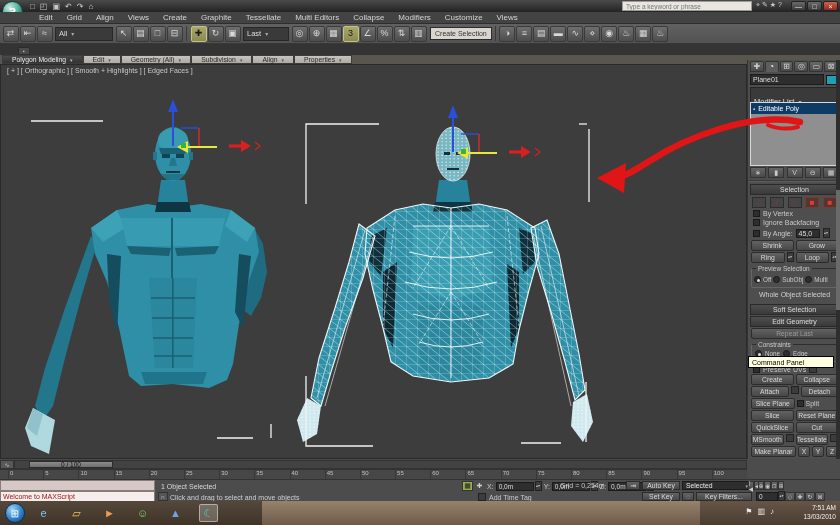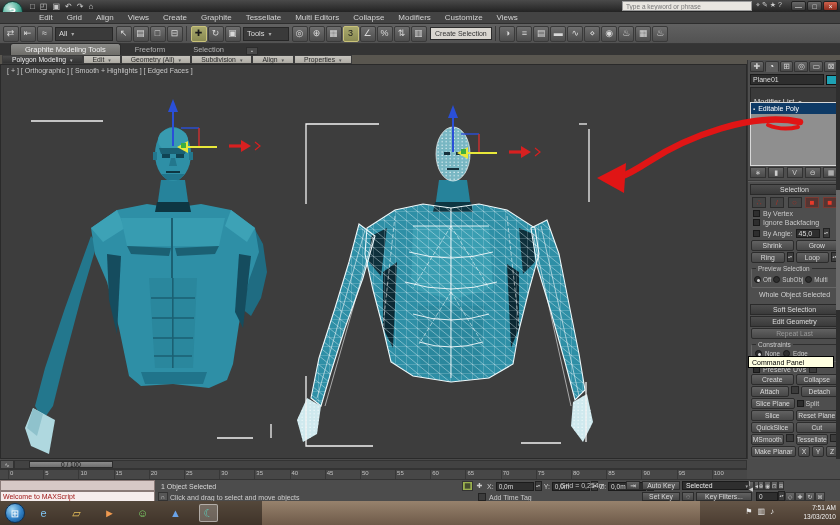--- a/index.html
+++ b/index.html
@@ -236,21 +236,21 @@
         <span class="ico">▤</span>
         <span class="ico">□</span>
         <span class="ico">⊟</span>
       </span>
     <span class="tb-sep"></span>
     <span style="display:flex;">
         <span class="ico active">✚</span>
         <span class="ico">↻</span>
         <span class="ico">▣</span>
       </span>
-    <span class="dd" style="width:46px;">Tools</span>
+    <span class="dd" style="width:46px;">Last</span>
     <span style="display:flex;">
         <span class="ico">◎</span>
         <span class="ico">⊕</span>
         <span class="ico">▦</span>
         <span class="ico active">3</span>
         <span class="ico">∠</span>
         <span class="ico">%</span>
         <span class="ico">⇅</span>
         <span class="ico">▥</span>
       </span>
@@ -264,25 +264,20 @@
         <span class="ico">∿</span>
         <span class="ico">⋄</span>
         <span class="ico">◉</span>
         <span class="ico">♨</span>
         <span class="ico">▦</span>
         <span class="ico">♨</span>
       </span>
   </div>
 
   <div class="ribbon-tabs">
-    <span style="display:flex;align-items:flex-end;">
-        <span class="rtab active">Graphite Modeling Tools</span>
-        <span class="rtab">Freeform</span>
-        <span class="rtab">Selection</span>
-      </span>
     <span class="rtab-min">▪</span>
   </div>
   <div class="ribbon-panels">
       <span class="rpanel dark">Polygon Modeling</span>
       <span class="rpanel">Edit</span>
       <span class="rpanel">Geometry (All)</span>
       <span class="rpanel">Subdivision</span>
       <span class="rpanel">Align</span>
       <span class="rpanel">Properties</span>
     </div>

